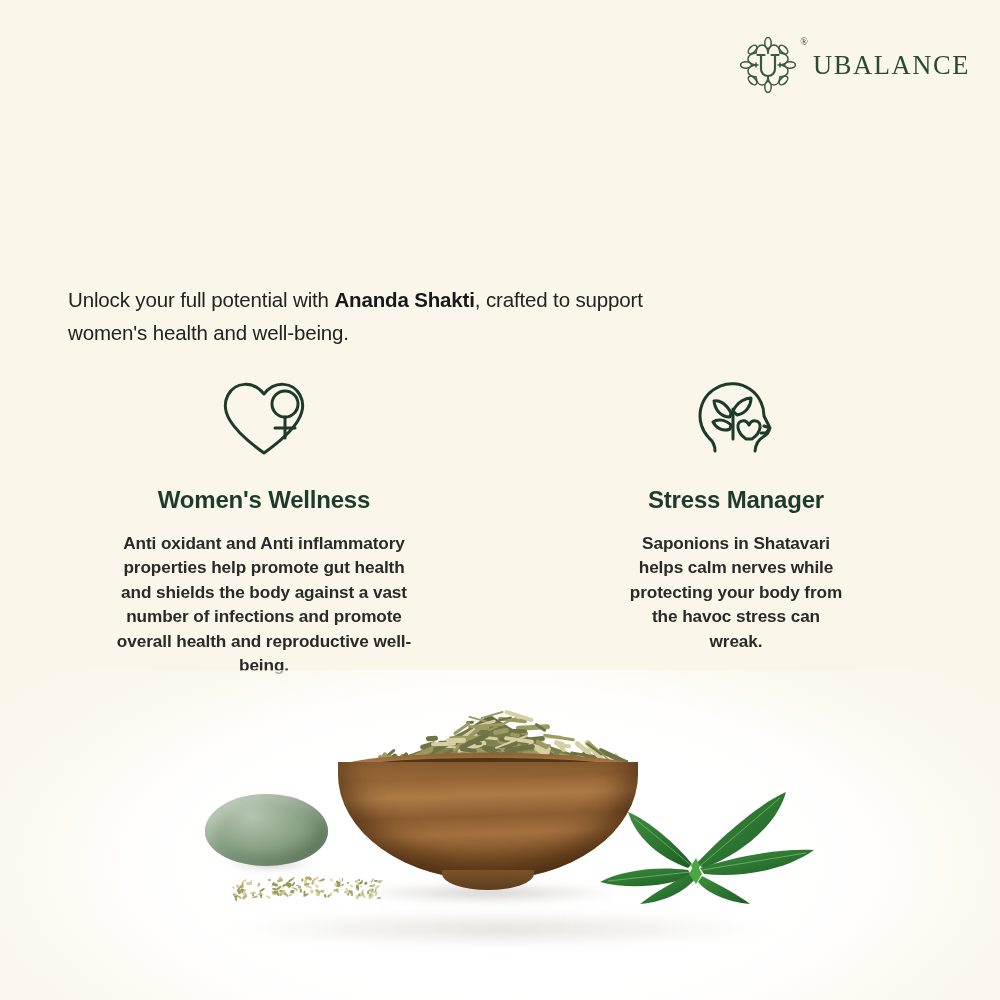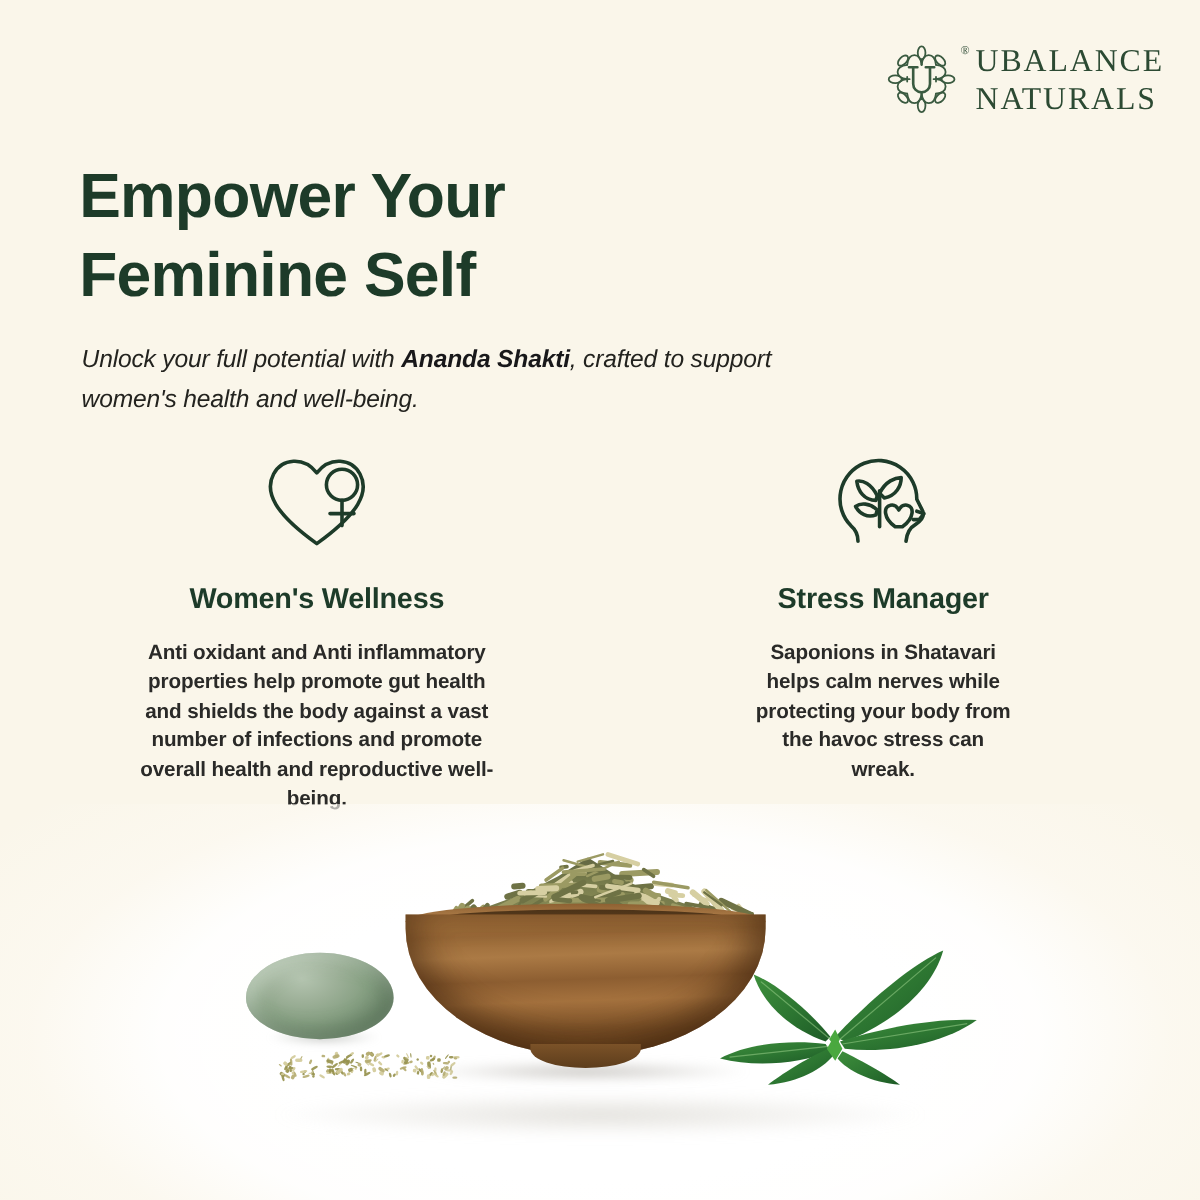--- a/index.html
+++ b/index.html
@@ -70,21 +70,20 @@
   }
   .subhead {
     position: absolute;
     left: 68px;
     top: 262px;
     width: 640px;
     font-size: 20.5px;
     line-height: 1.62;
     color: #23231f;
     letter-spacing: -0.15px;
-    font-style: italic;
   }
   .subhead b { font-weight: bold; color: #18181a; }
 
   
   .features {
     position: absolute;
     left: 28px;
     top: 368px;
     width: 944px;
     display: flex;
@@ -327,28 +326,23 @@
         <path d="M43 19 q-1 -8 -6 -8 q-5 0 -6 8"></path>
         <path d="M19 43 q1 8 6 8 q5 0 6 -8"></path>
         <path d="M43 43 q-1 8 -6 8 q-5 0 -6 -8"></path>
 
         <path d="M17 31 h4 M19 29 v4 M41 31 h4 M43 29 v4"></path>
       </svg>
       <span class="brand-reg">®</span>
     </div>
     <div class="brand-words">
       <div>UBALANCE</div>
-      <div>NATURALS</div>
     </div>
   </div>
 
-  <h1 class="headline">
-    <div>Empower Your</div>
-    <div>Feminine Self</div>
-  </h1>
 
   <p class="subhead"><span>Unlock your full potential with </span><b>Ananda Shakti</b><span>, crafted to support women's health and well-being.</span></p>
 
   <div class="features">
 
 
     <div class="feature f3">
       <div class="feature-icon">
         <svg width="94" height="84" viewBox="0 0 94 84" fill="none" stroke="#1d3b29" stroke-width="3" stroke-linecap="round" stroke-linejoin="round">
           <path d="M47 79 C12 54 3 36 11 21 C18 8 36 6 47 20

